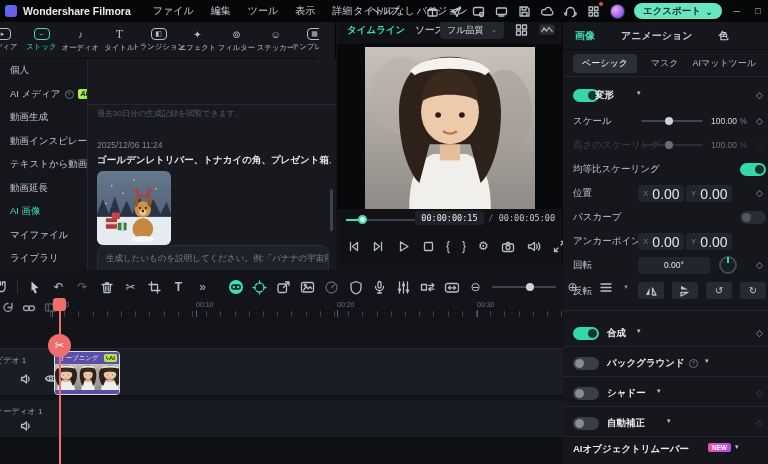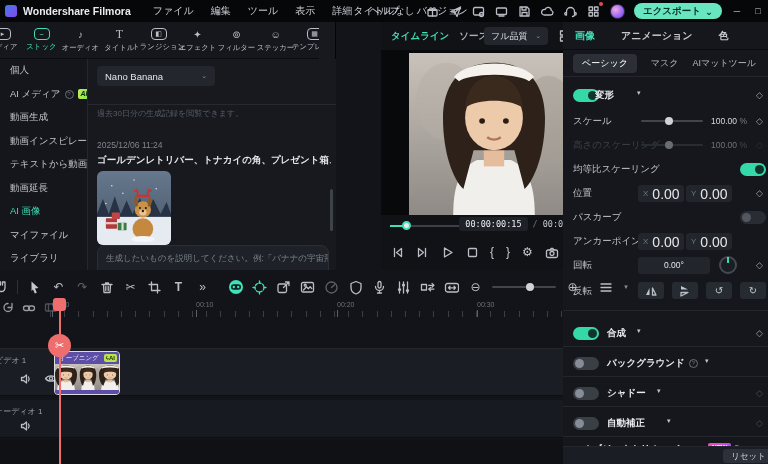--- a/index.html
+++ b/index.html
@@ -44,21 +44,21 @@
   #gen-divider { position:absolute; left:0; top:45px; width:248px; border-top:1px solid #262a30; }
   #history-hint { position:absolute; left:9px; top:49px; font-size:8px; color:#565c66; white-space:nowrap; }
   #entry-time { position:absolute; left:9px; top:81px; font-size:8.5px; color:#80858e; }
   #entry-prompt { position:absolute; left:9px; top:95px; width:234px; font-size:9.5px; color:#e4e6ea; font-weight:bold; white-space:nowrap; overflow:hidden; }
   #gen-image { position:absolute; left:9px; top:112px; width:74px; height:74px; border-radius:6px; overflow:hidden; }
   #prompt-input { position:absolute; left:9px; top:186px; width:232px; height:40px; background:#1e2127; border:1px solid #2a2e35; border-radius:8px; padding:6px 8px; overflow:hidden; }
   #prompt-input .ph { font-size:8.5px; color:#7a8089; line-height:1.6; white-space:nowrap; }
   #gen-scroll { position:absolute; right:3px; top:130px; width:3px; height:42px; border-radius:2px; background:#3d434b; }
 
   
-  #preview { left:337px; top:22px; width:226px; height:248px; background:#101216; border-right:1px solid #040507;margin-left:44px; }
+  #preview { left:337px; top:16px; width:226px; height:248px; background:#101216; border-right:1px solid #040507; }
   #pv-head { position:absolute; left:0; top:0; width:226px; height:28px; display:flex; align-items:center; }
   .pv-tab { font-size:9.5px; color:#aab0b8; margin-left:10px; font-weight:bold; }
   .pv-tab.active { color:#41dfb7; }
   #quality { position:absolute; left:103px; top:5px; width:64px; height:18px; background:#23262d; border-radius:4px; display:flex; align-items:center; justify-content:space-between; padding:0 7px; font-size:9px; color:#dfe2e6; }
   #pv-head-icons { position:absolute; right:8px; top:7px; display:flex; gap:10px; }
   #canvas { position:absolute; left:0; top:28px; width:226px; height:165px; background:#08090b; overflow:hidden; }
   #video-frame { position:absolute; left:28px; top:3px; width:170px; height:162px; }
   #pv-slider { position:absolute; left:9px; top:199px; width:120px; height:10px; }
   #pv-slider .track { position:absolute; left:0; top:4px; width:120px; height:2px; background:#3c4148; border-radius:1px; }
   #pv-slider .fill { position:absolute; left:0; top:4px; width:16px; height:2px; background:#41dfb7; }
@@ -331,24 +331,20 @@
         </div>
       <div class="sb-item">
           <span>マイファイル</span>
         </div>
       <div class="sb-item">
           <span>ライブラリ</span>
         </div>
     </div>
 
     <div id="gen">
-      <div id="model-select">
-        <span>Nano Banana</span>
-          <span class="caret">⌄</span>
-      </div>
       <div id="gen-divider"></div>
       <div id="history-hint">過去30日分の生成記録を閲覧できます。</div>
       <div id="entry-time">2025/12/06 11:24</div>
       <div id="entry-prompt">ゴールデンレトリバー、トナカイの角、プレゼント箱、雪景色、映画風</div>
       <div id="gen-image">
         <svg width="74" height="74" viewBox="0 0 100 100">
             <use href="#dogimg"></use>
           </svg>
       </div>
       <div id="prompt-input">
@@ -590,23 +586,20 @@
       <span class="kf dimk">◇</span>
     </div>
     <div class="sec-div" style="top:414px"></div>
 
     <div class="prow" style="top:416px">
       <span class="lbl head" style="left:10px">AIオブジェクトリムーバー</span>
       <span style="position:absolute;left:140px;top:5px" id="new-badge">NEW</span>
       <span class="lbl" style="left:172px;font-size:7px">▾</span>
     </div>
 
-    <div id="reset-bar">
-      <span id="reset-btn">リセット</span>
-    </div>
   </div>
 
   <div id="timeline" class="abs">
     <div id="tl-toolbar">
       <span class="tlb" style="margin-left:-7px">
           <svg width="14" height="14">
             <path class="ic" d="M4 2 V8 a3.5 3.5 0 0 0 7 0 V2 M4 2 H6.5 V5 M8.5 2 H11 M8.5 2 V5"></path>
           </svg>
         </span>
       <span id="tl-vr"></span>

